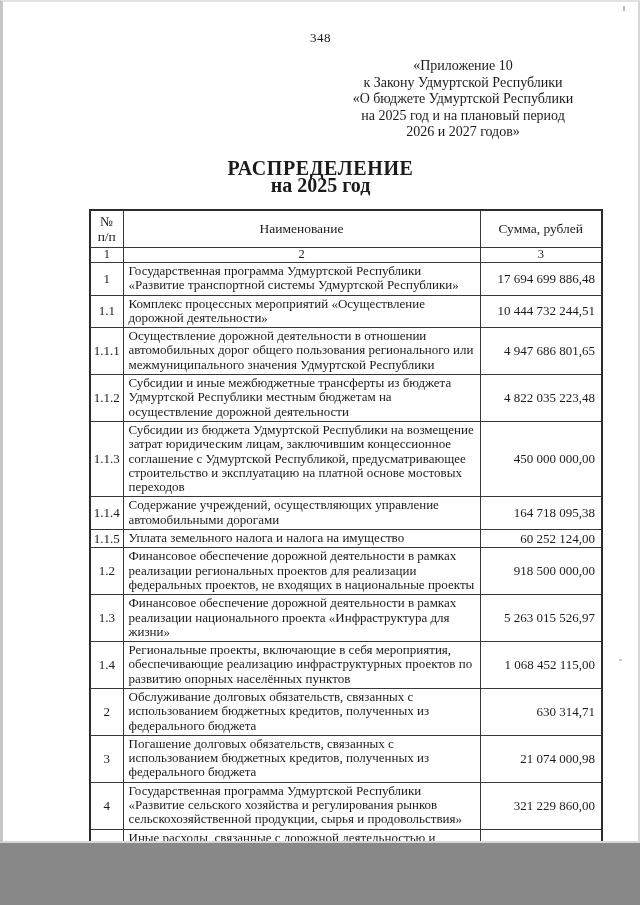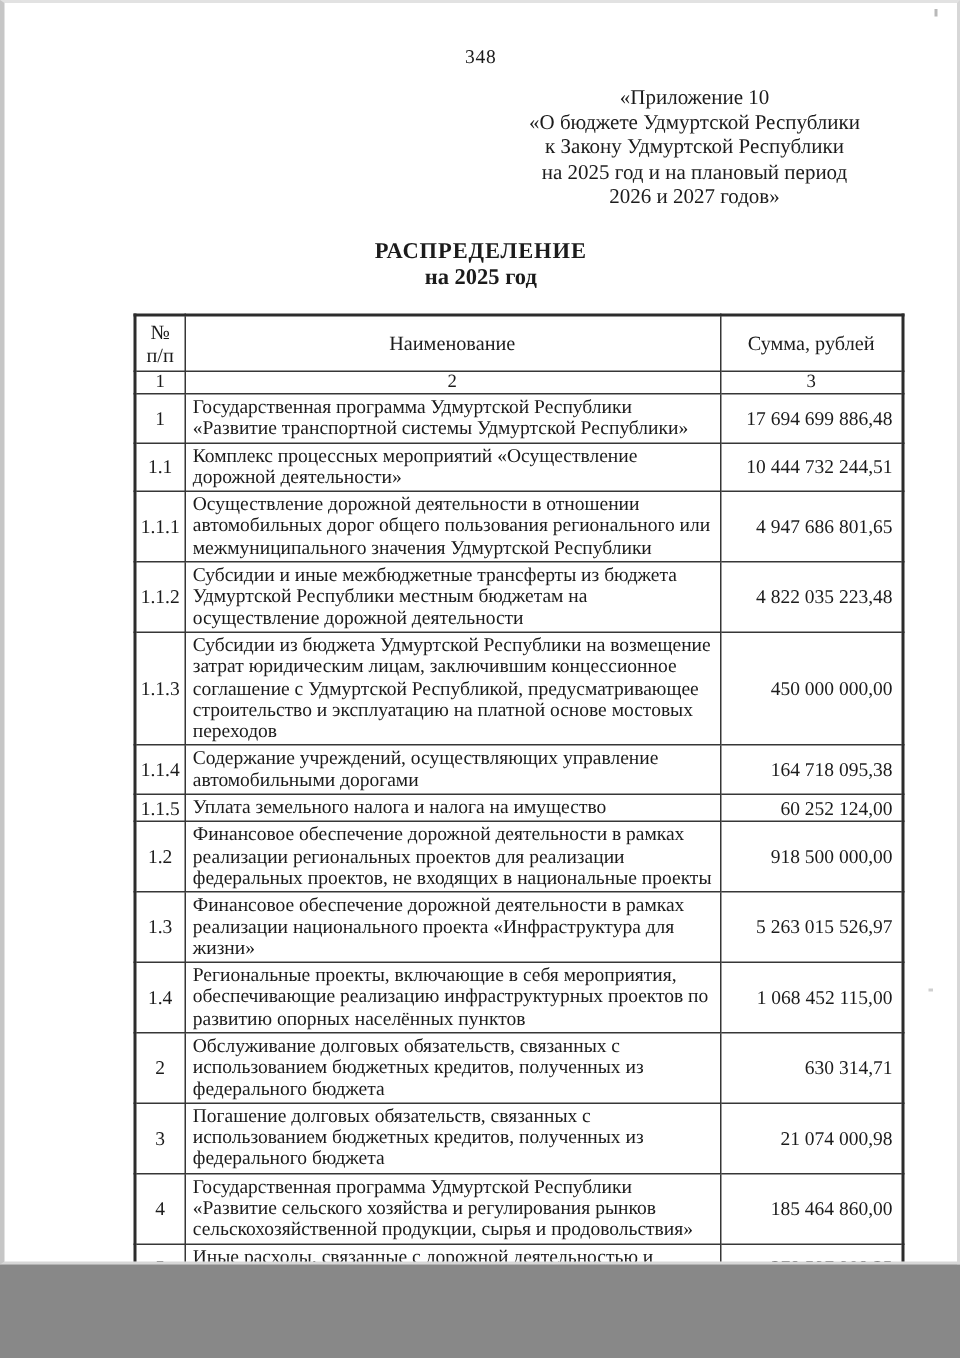--- a/index.html
+++ b/index.html
@@ -27,21 +27,21 @@
     width: 262px;
     margin: 12px 44px 0 auto;
     text-align: center;
     font-size: 14px;
     line-height: 16.6px;
   }
   .doc-title {
     margin-top: 19px;
     text-align: center;
     font-weight: bold;
-    font-size: 15px;
+    font-size: 20px;
     line-height: 17px;
   }
   .doc-title .t-line-0 { letter-spacing: 0.6px; }
   table.budget {
     margin: 15px 0 0 86px;
     width: 512px;
     border-collapse: collapse;
     table-layout: fixed;
     font-size: 13px;
     line-height: 14.3px;
@@ -103,22 +103,22 @@
 <body>
 
 <div class="page">
   <div class="scan-speck"></div>
   <div class="scan-speck2"></div>
 
   <div class="page-number">348</div>
 
   <div class="appendix">
     <div>«Приложение 10</div>
+    <div>к Закону Удмуртской Республики</div>
     <div>«О бюджете Удмуртской Республики</div>
-    <div>к Закону Удмуртской Республики</div>
     <div>на 2025 год и на плановый период</div>
     <div>2026 и 2027 годов»</div>
   </div>
 
   <div class="doc-title">
     <div class="t-line-0">РАСПРЕДЕЛЕНИЕ</div>
     <div>на 2025 год</div>
   </div>
 
   <table class="budget">
@@ -197,21 +197,21 @@
           <td class="cell-sum">630 314,71</td>
         </tr>
         <tr>
           <td class="cell-num">3</td>
           <td class="cell-name">Погашение долговых обязательств, связанных с использованием бюджетных кредитов, полученных из федерального бюджета</td>
           <td class="cell-sum">21 074 000,98</td>
         </tr>
         <tr>
           <td class="cell-num">4</td>
           <td class="cell-name">Государственная программа Удмуртской Республики «Развитие сельского хозяйства и регулирования рынков сельскохозяйственной продукции, сырья и продовольствия»</td>
-          <td class="cell-sum">185 464 860,00</td>
+          <td class="cell-sum">321 229 860,00</td>
         </tr>
         <tr>
           <td class="cell-num">5</td>
           <td class="cell-name">Иные расходы, связанные с дорожной деятельностью и управлением дорожным хозяйством Удмуртской Республики</td>
           <td class="cell-sum">278 597 908,35</td>
         </tr>
       </tbody>
     <tfoot>
       <tr class="total-row">
         <td class="cell-num"></td>

